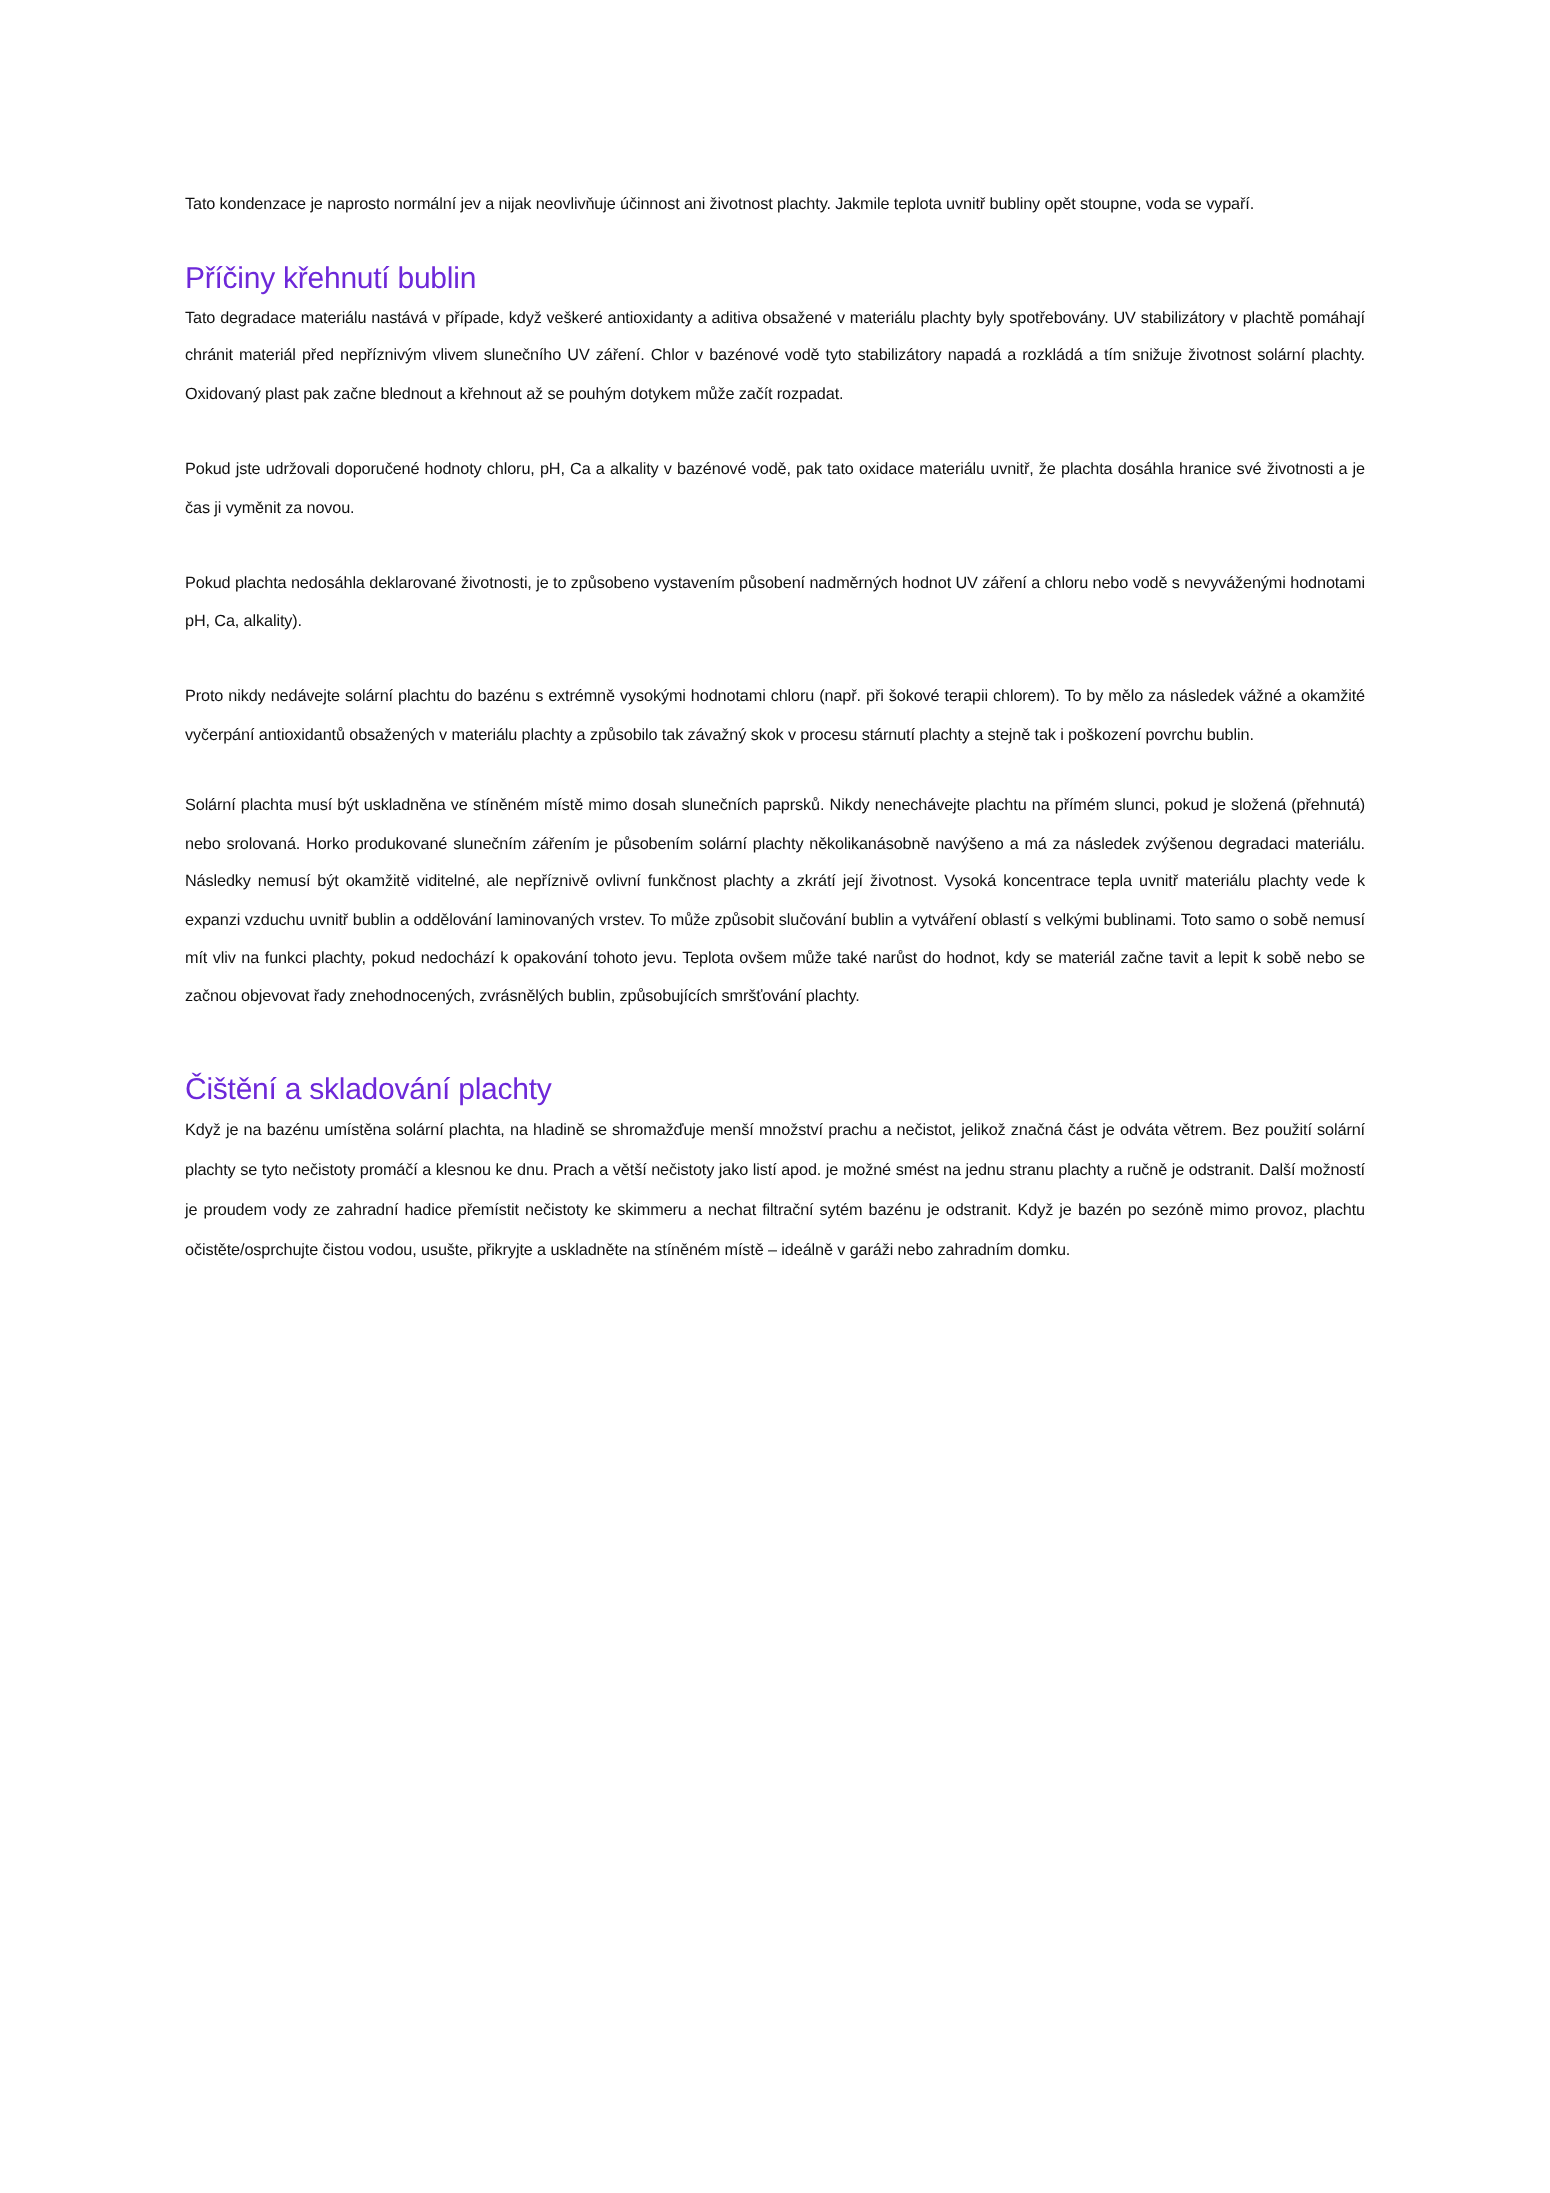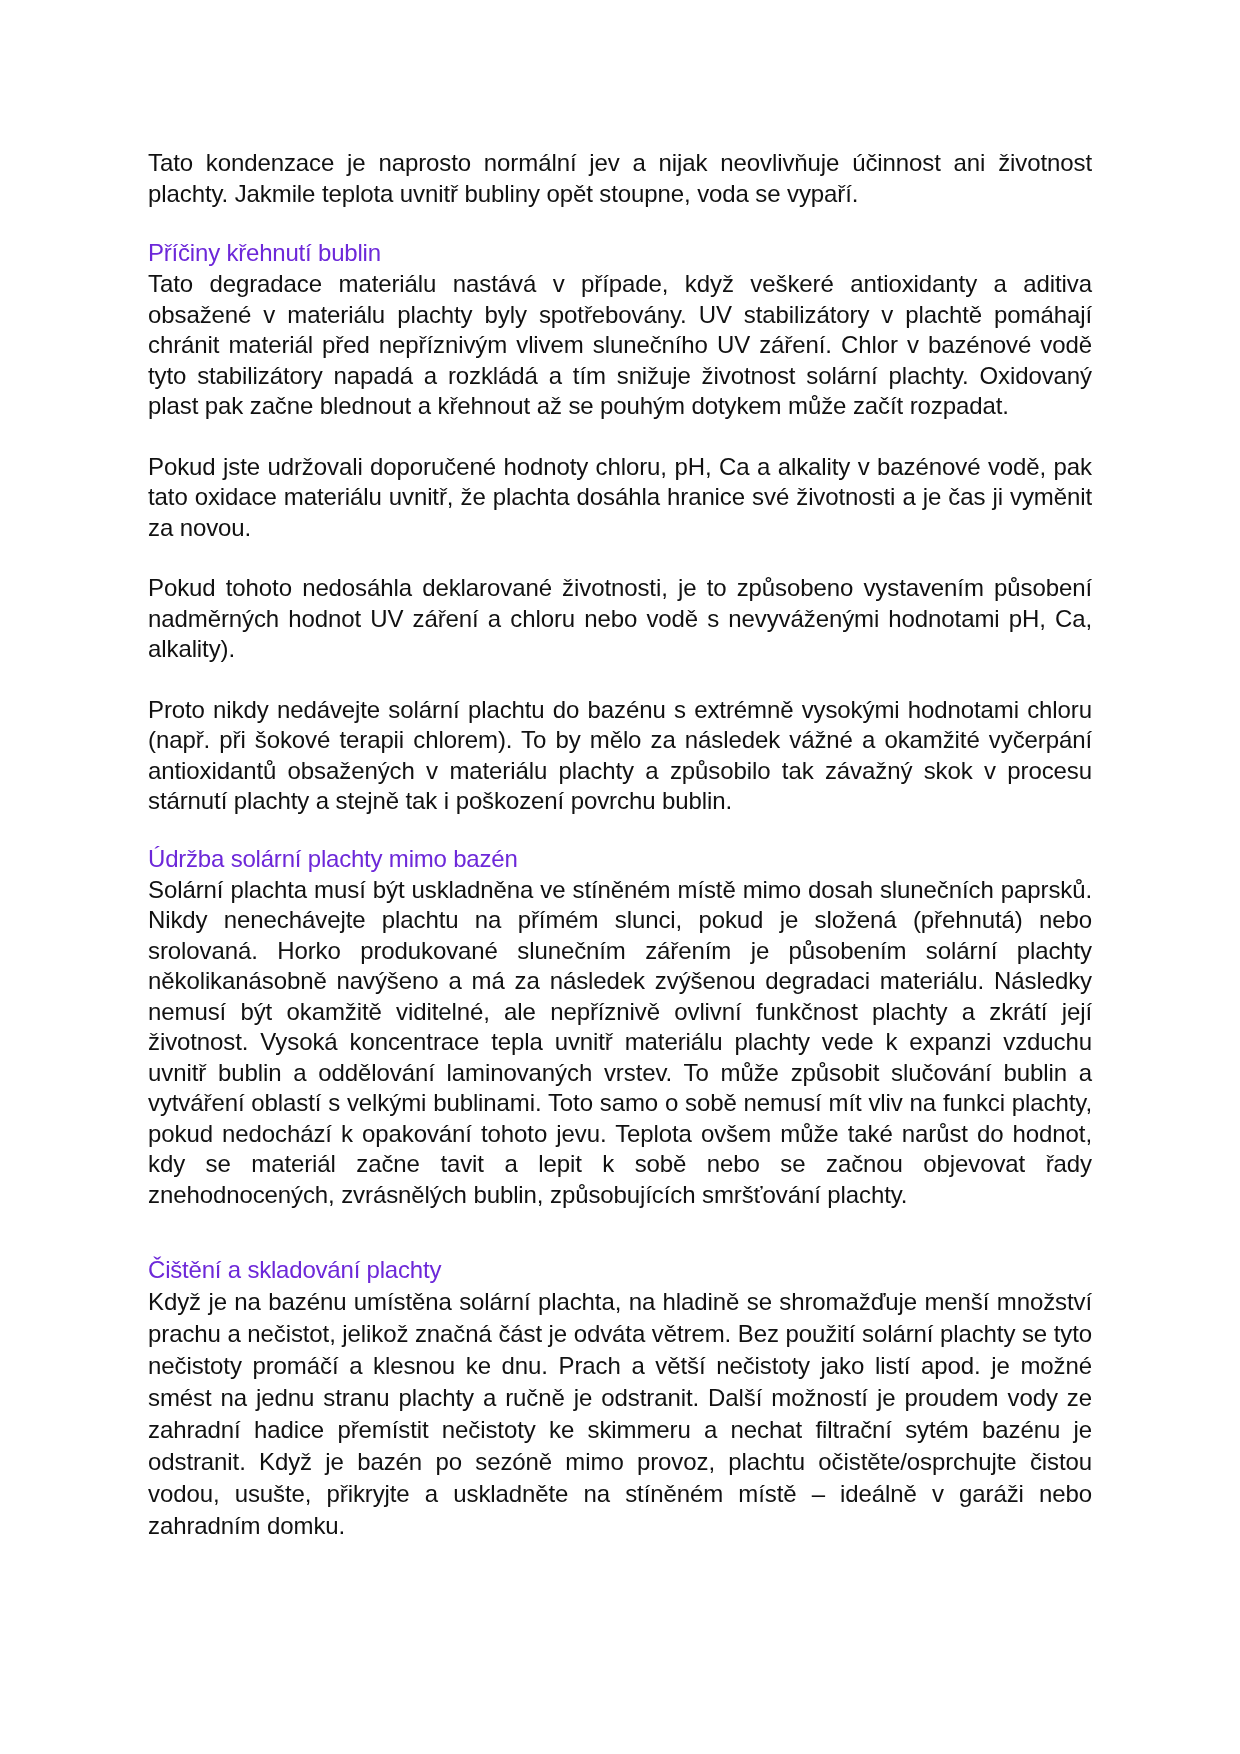--- a/index.html
+++ b/index.html
@@ -16,21 +16,21 @@
       color: #111111;
     }
     .page {
       position: absolute;
       left: 148px;
       top: 148px;
       width: 944px;
     }
     p.body {
       margin: 0;
-      font-size: 24px;
+      font-size: 13px;
       line-height: 30.5px;
       text-align: justify;
       letter-spacing: -0.1px;
     }
     p.last-left {
       text-align-last: left;
     }
     .spacer {
       height: 30px;
     }
@@ -52,27 +52,26 @@
 <div class="page">
 
   <p class="body last-left">Tato kondenzace je naprosto normální jev a nijak neovlivňuje účinnost ani životnost plachty. Jakmile teplota uvnitř bubliny opět stoupne, voda se vypaří.</p>
 
   <div class="section" style="margin-top:28px;">
     <h2 class="section-heading">Příčiny křehnutí bublin</h2>
     <p class="body last-left">Tato degradace materiálu nastává v případe, když veškeré antioxidanty a aditiva obsažené v materiálu plachty byly spotřebovány. UV stabilizátory v plachtě pomáhají chránit materiál před nepříznivým vlivem slunečního UV záření. Chlor v bazénové vodě tyto stabilizátory napadá a rozkládá a tím snižuje životnost solární plachty.  Oxidovaný plast pak začne blednout a křehnout až se pouhým dotykem může začít rozpadat.</p>
     <div class="spacer"></div>
     <p class="body last-left">Pokud jste udržovali doporučené hodnoty chloru, pH, Ca a alkality v bazénové vodě, pak tato oxidace materiálu uvnitř, že plachta dosáhla hranice své životnosti a je čas ji vyměnit za novou.</p>
     <div class="spacer"></div>
-    <p class="body last-left">Pokud tohoto nedosáhla deklarované životnosti, je to způsobeno vystavením působení nadměrných hodnot UV záření a chloru nebo vodě s nevyváženými hodnotami pH, Ca, alkality).</p>
+    <p class="body last-left">Pokud plachta nedosáhla deklarované životnosti, je to způsobeno vystavením působení nadměrných hodnot UV záření a chloru nebo vodě s nevyváženými hodnotami pH, Ca, alkality).</p>
     <div class="spacer"></div>
     <p class="body last-left">Proto nikdy nedávejte solární plachtu do bazénu s extrémně vysokými hodnotami chloru (např. při šokové terapii chlorem). To by mělo za následek vážné a okamžité vyčerpání antioxidantů obsažených v materiálu plachty a způsobilo tak závažný skok v procesu stárnutí plachty a stejně tak i poškození povrchu bublin.</p>
   </div>
 
   <div class="section" style="margin-top:26px;">
-    <h2 class="section-heading">Údržba solární plachty mimo bazén</h2>
     <p class="body last-left">Solární plachta musí být uskladněna ve stíněném místě mimo dosah slunečních paprsků. Nikdy nenechávejte plachtu na přímém slunci, pokud je složená (přehnutá) nebo srolovaná.  Horko produkované slunečním zářením je působením solární plachty několikanásobně navýšeno a má za následek zvýšenou degradaci materiálu. Následky nemusí být okamžitě viditelné, ale nepříznivě ovlivní funkčnost plachty a zkrátí její životnost. Vysoká koncentrace tepla uvnitř materiálu plachty vede k expanzi vzduchu uvnitř bublin a oddělování laminovaných vrstev. To může způsobit slučování bublin a vytváření oblastí s velkými bublinami. Toto samo o sobě nemusí mít vliv na funkci plachty, pokud nedochází k opakování tohoto jevu. Teplota ovšem může také narůst do hodnot, kdy se materiál začne tavit a lepit k sobě nebo se začnou objevovat řady znehodnocených, zvrásnělých bublin, způsobujících smršťování plachty.</p>
   </div>
 
   <div class="section" style="margin-top:44px;">
     <h2 class="section-heading">Čištění a skladování plachty</h2>
     <p class="body last-left" style="line-height:32px;">Když je na bazénu umístěna solární plachta, na hladině se shromažďuje menší množství prachu a nečistot, jelikož značná část je odváta větrem. Bez použití solární plachty se tyto nečistoty promáčí a klesnou ke dnu. Prach a větší nečistoty jako listí apod. je možné smést na jednu stranu plachty a ručně je odstranit. Další možností je proudem vody ze zahradní hadice přemístit nečistoty ke skimmeru a nechat filtrační sytém bazénu je odstranit. Když je bazén po sezóně mimo provoz, plachtu očistěte/osprchujte čistou vodou, usušte, přikryjte a uskladněte na stíněném místě – ideálně v garáži nebo zahradním domku.</p>
   </div>
 
 </div>
 

